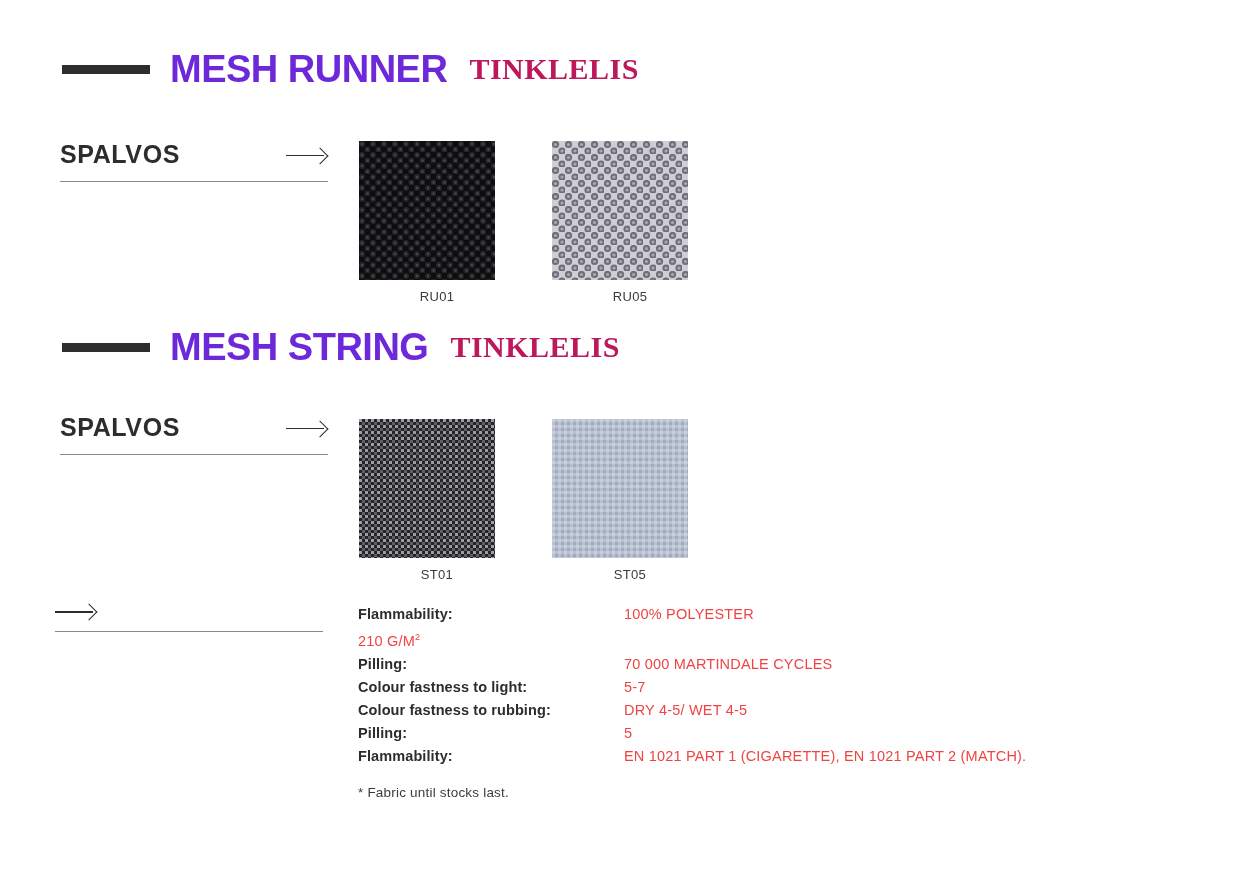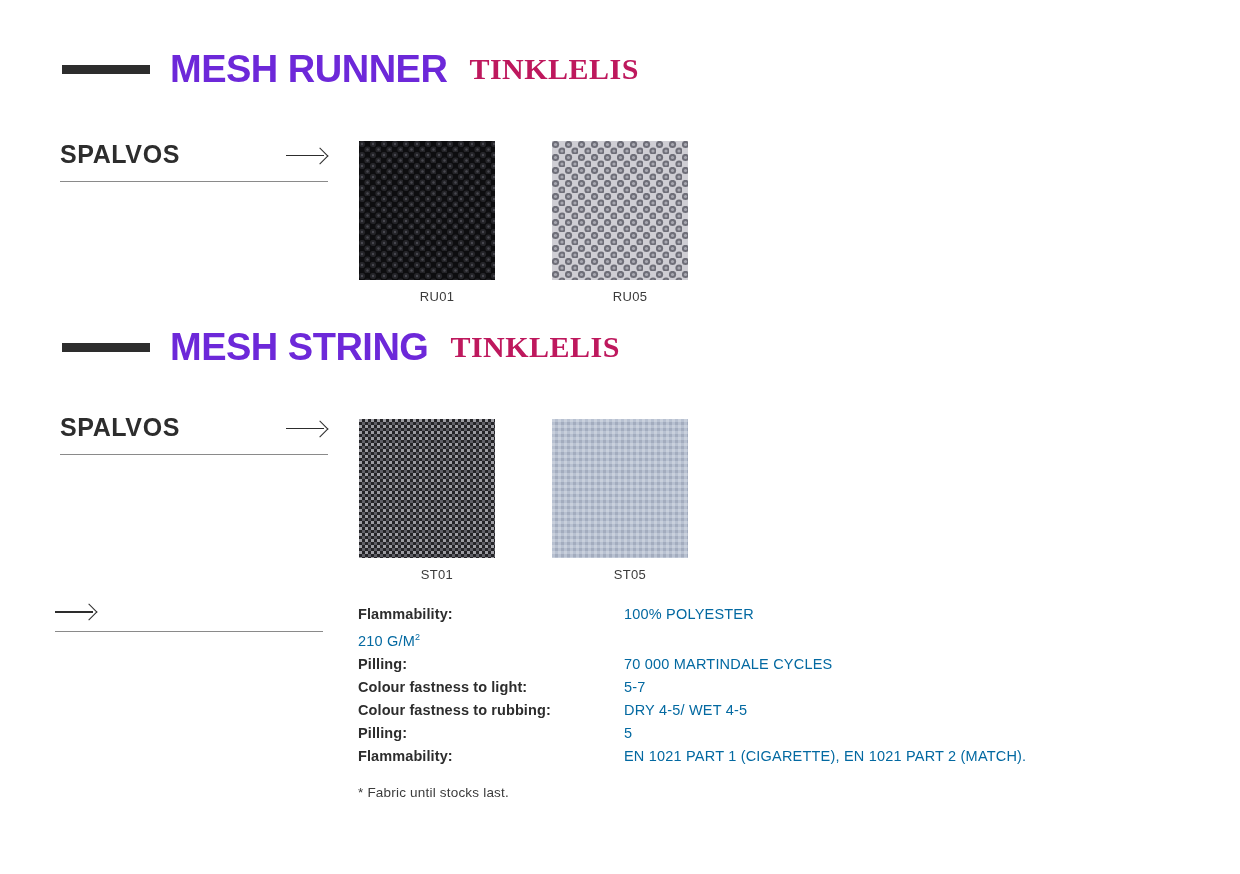--- a/index.html
+++ b/index.html
@@ -126,21 +126,21 @@
   .spec-row {
     display: flex;
   }
   .spec-key {
     width: 266px;
     font-weight: bold;
     color: #2d2d2d;
     letter-spacing: 0.1px;
   }
   .spec-val {
-    color: #0369a1;
+    color: #ef4444;
     letter-spacing: 0.2px;
     text-align: center;
   }
   .spec-val sup {
     font-size: 9px;
     vertical-align: super;
   }
   .footnote {
     position: absolute;
     left: 358px;

